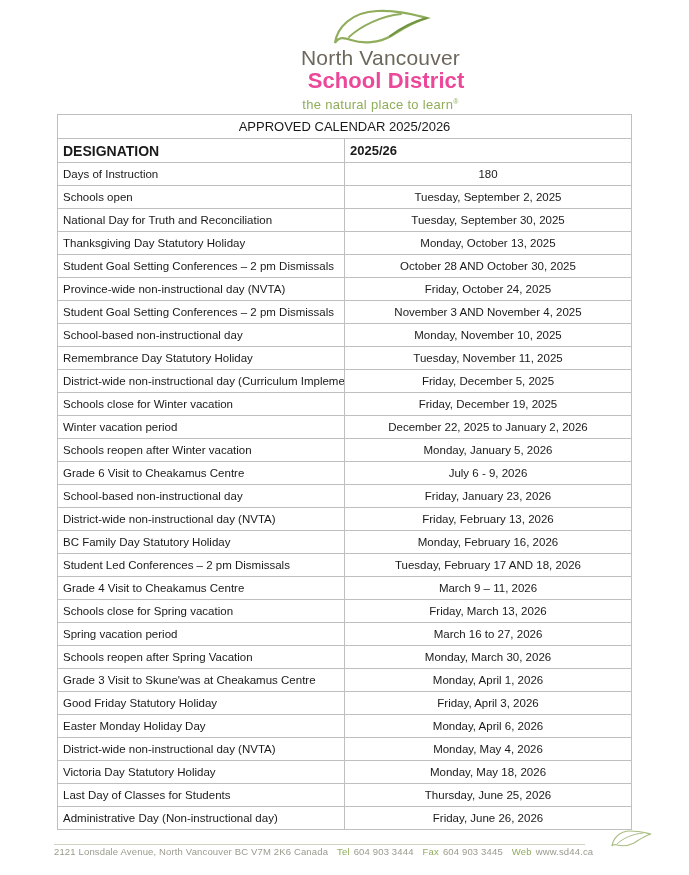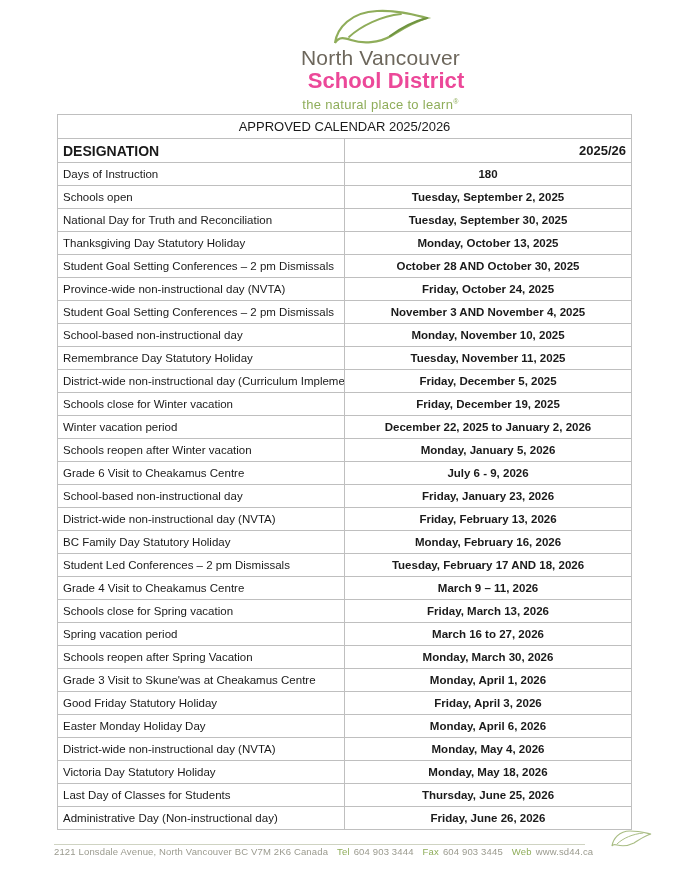--- a/index.html
+++ b/index.html
@@ -83,29 +83,29 @@
     height: 20px;
     padding: 1px 5px 2px 5px;
   }
   td.desig-cell {
     font-size: 14px;
     height: 23px;
     font-weight: bold;
   }
   td.year-cell {
     font-size: 13px;
-    text-align: right;
+    text-align: left;
   }
   td.label-cell {
     text-align: left;
     width: 353px;
   }
   td.value-cell {
     text-align: center;
-    font-weight: bold;
+    font-weight: normal;
     width: 220px;
     font-size: 11.5px;
   }
 
   
   .footer {
     position: absolute;
     left: 0;
     top: 826px;
     width: 689px;

